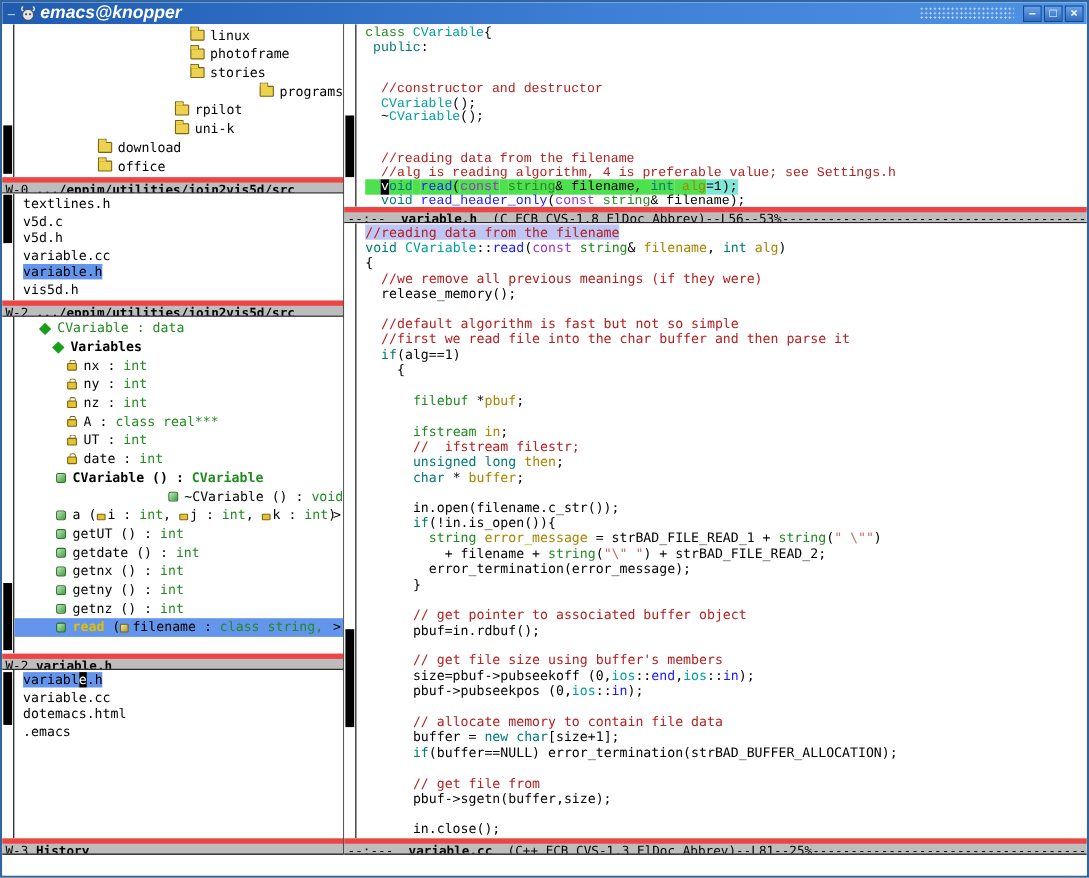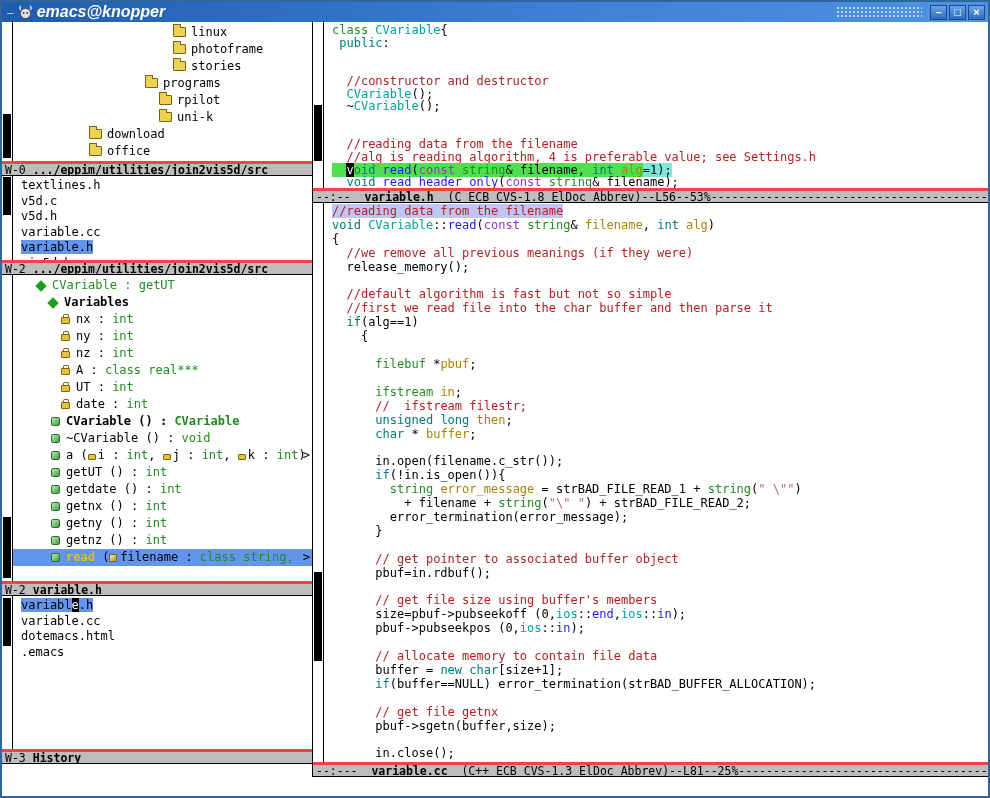--- a/index.html
+++ b/index.html
@@ -22,21 +22,21 @@
           text-align:center;cursor:pointer;}
   
   .main{display:flex;height:755px;}
   .left{width:311px;border-right:1px solid #000;display:flex;flex-direction:column;}
   .right{width:675px;display:flex;flex-direction:column;}
   .pane{position:relative;background:#fff;overflow:hidden;display:flex;}
   .sbar{width:11px;background:#fff;border-right:1px solid #000;position:relative;flex:none;}
   .thumb{position:absolute;left:1px;right:1px;background:#000;}
   .pane-content{flex:1;overflow:hidden;padding-top:2px;position:relative;}
   
-  .modeline{height:15px;background:#bdbdbd;border-top:3px solid #ef4444;border-bottom:1px solid #000;
+  .modeline{height:15px;background:#bdbdbd;border-top:5px solid #ef4444;border-bottom:1px solid #000;
             font-size:11.5px;line-height:12px;color:#000;white-space:pre;overflow:hidden;
             padding-left:3px;}
   .modeline b{font-weight:bold;}
   
   .row{white-space:pre;position:relative;color:#000;}
   .tree .row{line-height:17px;font-size:12px;}
   .small-list .row{line-height:15.5px;font-size:12px;}
   .methods .row{line-height:17px;font-size:12px;}
   .row.sel{background:#6495ed;}
   .trunc{position:absolute;right:2px;}
@@ -53,21 +53,21 @@
            border:1px solid #7d6510;border-bottom:none;border-radius:2px 2px 0 0;}
   .ic-method{width:9px;height:9px;background:linear-gradient(135deg,#bfe8bf,#3f9f3f);
              border:1px solid #2c6e2c;border-radius:2px;margin-right:6px;}
   .tk-ico-lock{display:inline-block;width:8px;height:6px;background:#e6c235;border:1px solid #7d6510;
              border-radius:1px;margin:0 2px -1px 0;}
   .tk-ico-param{display:inline-block;width:8px;height:8px;background:linear-gradient(135deg,#f0e8a0,#b8a020);
              border:1px solid #7d6510;border-radius:1px;margin:0 3px -1px 0;}
   
   .code-content{padding-left:8px;font-size:12px;color:#000;}
   .cl{white-space:pre;}
-  .code-top .cl{line-height:12.7px;}
+  .code-top .cl{line-height:12.7px;font-family:Liberation Mono, monospace;}
   .code-bot .cl{line-height:13.9px;}
   
   .tk-c{color:#b22222;}
   .tk-k{color:#007a7a;}
   .tk-g{color:#228b22;}
   .tk-p{color:#9932cc;}
   .tk-cy{color:#00a0a0;}
   .tk-f{color:#1a1aff;}
   .tk-v{color:#a88400;}
   .tk-s{color:#c46a6a;}
@@ -111,59 +111,59 @@
     <div class="left">
 
       <div class="pane tree" style="height:139px">
         <div class="sbar">
           <div class="thumb" style="top:66%;height:32%"></div>
         </div>
         <div class="pane-content">
             <div class="row" style="padding-left: 160px;"><span class="ic ic-folder"></span><span>linux</span></div>
             <div class="row" style="padding-left: 160px;"><span class="ic ic-folder"></span><span>photoframe</span></div>
             <div class="row" style="padding-left: 160px;"><span class="ic ic-folder"></span><span>stories</span></div>
-            <div class="row" style="padding-left: 132px;"><span class="ic ic-folder"></span><span>programs</span></div>
+            <div class="row" style="padding-left: 132px; text-align: right;"><span class="ic ic-folder"></span><span>programs</span></div>
             <div class="row" style="padding-left: 146px;"><span class="ic ic-folder"></span><span>rpilot</span></div>
             <div class="row" style="padding-left: 146px;"><span class="ic ic-folder"></span><span>uni-k</span></div>
             <div class="row" style="padding-left: 76px;"><span class="ic ic-folder"></span><span>download</span></div>
             <div class="row" style="padding-left: 76px;"><span class="ic ic-folder"></span><span>office</span></div>
           </div>
       </div>
       <div class="modeline"><span>W-0 </span><b>.../eppim/utilities/join2vis5d/src</b></div>
 
-      <div class="pane small-list" style="height:84px">
+      <div class="pane small-list" style="height:97px">
         <div class="sbar">
           <div class="thumb" style="top:1%;height:45%"></div>
         </div>
         <div class="pane-content">
             <div class="row" style="padding-left: 8px;"><span>textlines.h</span></div>
             <div class="row" style="padding-left: 8px;"><span>v5d.c</span></div>
             <div class="row" style="padding-left: 8px;"><span>v5d.h</span></div>
             <div class="row" style="padding-left: 8px;"><span>variable.cc</span></div>
             <div class="row" style="padding-left: 8px;"><span class="tk-hb">variable.h</span></div>
             <div class="row" style="padding-left: 8px;"><span>vis5d.h</span></div>
           </div>
       </div>
       <div class="modeline"><span>W-2 </span><b>.../eppim/utilities/join2vis5d/src</b></div>
 
       <div class="pane methods" style="height:306px">
         <div class="sbar">
           <div class="thumb" style="top:79%;height:20%"></div>
         </div>
         <div class="pane-content">
-            <div class="row" style="padding-left: 22px;"><span class="ic ic-class"></span><span class="tk-g">CVariable : getUT</span></div>
+            <div class="row" style="padding-left: 22px;"><span class="ic ic-class"></span><span class="tk-g">CVariable : data</span></div>
             <div class="row" style="padding-left: 34px;"><span class="ic ic-class"></span><span class="tk-b">Variables</span></div>
             <div class="row" style="padding-left: 48px;"><span class="ic ic-lock"></span><span>nx : </span><span class="tk-g">int</span></div>
             <div class="row" style="padding-left: 48px;"><span class="ic ic-lock"></span><span>ny : </span><span class="tk-g">int</span></div>
             <div class="row" style="padding-left: 48px;"><span class="ic ic-lock"></span><span>nz : </span><span class="tk-g">int</span></div>
             <div class="row" style="padding-left: 48px;"><span class="ic ic-lock"></span><span>A : </span><span class="tk-g">class real***</span></div>
             <div class="row" style="padding-left: 48px;"><span class="ic ic-lock"></span><span>UT : </span><span class="tk-g">int</span></div>
             <div class="row" style="padding-left: 48px;"><span class="ic ic-lock"></span><span>date : </span><span class="tk-g">int</span></div>
             <div class="row" style="padding-left: 38px; font-weight: bold;"><span class="ic ic-method"></span><span>CVariable () : </span><span class="tk-g">CVariable</span></div>
-            <div class="row" style="padding-left: 38px;"><span class="ic ic-method"></span><span>~CVariable () : </span><span class="tk-g">void</span></div>
+            <div class="row" style="padding-left: 38px; text-align: right;"><span class="ic ic-method"></span><span>~CVariable () : </span><span class="tk-g">void</span></div>
             <div class="row" style="padding-left: 38px;"><span class="ic ic-method"></span><span>a (</span><span class="tk-ico-lock"></span><span>i : </span><span class="tk-g">int</span><span>, </span><span class="tk-ico-lock"></span><span>j : </span><span class="tk-g">int</span><span>, </span><span class="tk-ico-lock"></span><span>k : </span><span class="tk-g">int</span><span>)</span><span class="trunc">&gt;</span></div>
             <div class="row" style="padding-left: 38px;"><span class="ic ic-method"></span><span>getUT () : </span><span class="tk-g">int</span></div>
             <div class="row" style="padding-left: 38px;"><span class="ic ic-method"></span><span>getdate () : </span><span class="tk-g">int</span></div>
             <div class="row" style="padding-left: 38px;"><span class="ic ic-method"></span><span>getnx () : </span><span class="tk-g">int</span></div>
             <div class="row" style="padding-left: 38px;"><span class="ic ic-method"></span><span>getny () : </span><span class="tk-g">int</span></div>
             <div class="row" style="padding-left: 38px;"><span class="ic ic-method"></span><span>getnz () : </span><span class="tk-g">int</span></div>
             <div class="row sel" style="padding-left: 38px;"><span class="ic ic-method"></span><span class="tk-gold">read</span><span> (</span><span class="tk-ico-param"></span><span>filename : </span><span class="tk-g">class string,</span><span class="trunc">&gt;</span></div>
           </div>
       </div>
       <div class="modeline"><span>W-2 </span><b>variable.h</b></div>
@@ -241,21 +241,21 @@
             <div class="cl"><span>      pbuf=in.rdbuf();</span></div>
             <div class="cl">&nbsp;</div>
             <div class="cl"><span>      </span><span class="tk-c">// get file size using buffer's members</span></div>
             <div class="cl"><span>      size=pbuf-&gt;pubseekoff (0,</span><span class="tk-cy">ios</span><span>::</span><span class="tk-f">end</span><span>,</span><span class="tk-cy">ios</span><span>::</span><span class="tk-f">in</span><span>);</span></div>
             <div class="cl"><span>      pbuf-&gt;pubseekpos (0,</span><span class="tk-cy">ios</span><span>::</span><span class="tk-f">in</span><span>);</span></div>
             <div class="cl">&nbsp;</div>
             <div class="cl"><span>      </span><span class="tk-c">// allocate memory to contain file data</span></div>
             <div class="cl"><span>      buffer = </span><span class="tk-k">new</span><span> </span><span class="tk-k">char</span><span>[size+1];</span></div>
             <div class="cl"><span>      </span><span class="tk-k">if</span><span>(buffer==NULL) error_termination(strBAD_BUFFER_ALLOCATION);</span></div>
             <div class="cl">&nbsp;</div>
-            <div class="cl"><span>      </span><span class="tk-c">// get file getnx</span></div>
+            <div class="cl"><span>      </span><span class="tk-c">// get file from</span></div>
             <div class="cl"><span>      pbuf-&gt;sgetn(buffer,size);</span></div>
             <div class="cl">&nbsp;</div>
             <div class="cl"><span>      in.close();</span></div>
           </div>
       </div>
       <div class="modeline"><span>--:---  </span><b>variable.cc</b><span>  (C++ ECB CVS-1.3 ElDoc Abbrev)--L81--25%------------------------------------------------------------</span></div>
 
     </div>
   </div>
 

